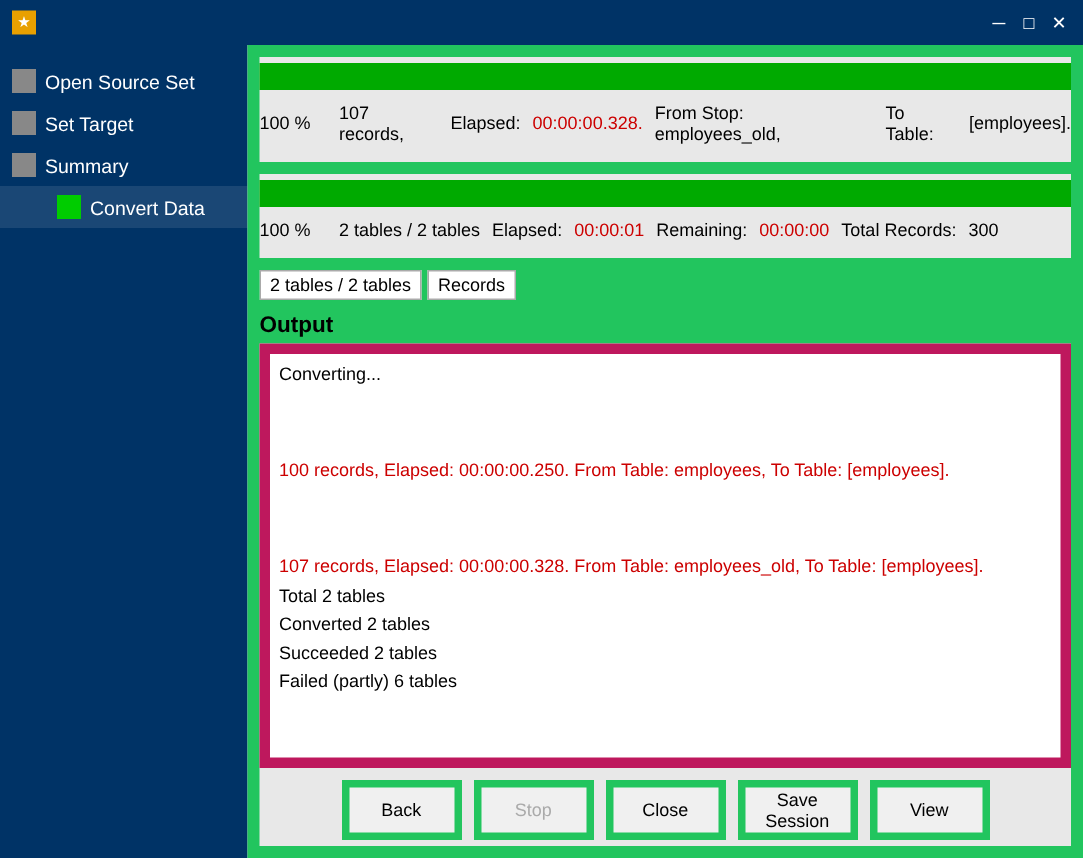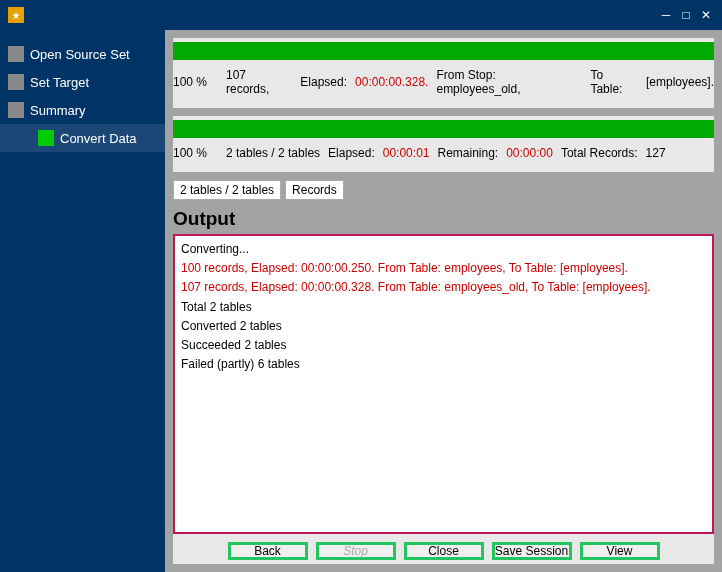--- a/index.html
+++ b/index.html
@@ -92,21 +92,21 @@
       background: #00cc00;
     }
     .nav-label {
       color: white;
       font-size: 13px;
     }
 
     
     .main-content {
       flex: 1;
-      background: #a3a3a3;
+      background: #22c55e;
       display: flex;
       flex-direction: column;
       padding: 8px;
       gap: 0;
       overflow: hidden;
     }
 
     .progress-section {
       background: #e8e8e8;
       padding: 4px 0;
@@ -156,67 +156,67 @@
 
     
     .output-section {
       margin-top: 8px;
       flex: 1;
       display: flex;
       flex-direction: column;
       min-height: 0;
     }
     .output-label {
-      font-size: 19px;
+      font-size: 15px;
       font-weight: bold;
       margin-bottom: 4px;
       color: #000;
     }
     .output-box {
       flex: 1;
       background: white;
-      border: 2px solid #be185d;
+      border: 7px solid #be185d;
       overflow-y: auto;
       padding: 4px 6px;
       font-size: 12px;
       font-family: 'Segoe UI', Arial, sans-serif;
       position: relative;
       min-height: 0;
     }
     .output-line {
       color: #000;
       line-height: 1.6;
     }
     .output-line.red {
       color: #cc0000;
+      margin-top: 45px;
     }
 
     
     .footer {
       display: flex;
       justify-content: center;
       gap: 8px;
       padding: 8px 0 4px 0;
       background: #e8e8e8;
     }
     .footer-btn {
       width: 80px;
-      height: 18px;
+      height: 40px;
       background: #f0f0f0;
-      border: 3px solid #22c55e;
+      border: 5px solid #22c55e;
       cursor: pointer;
       font-size: 12px;
       display: flex;
       align-items: center;
       justify-content: center;
     }
     .footer-btn.disabled {
       color: #aaa;
       cursor: default;
-      font-style: italic;
     }
   </style>
 </head>
 <body>
 
 <div class="title-bar">
   <div class="title-bar-left">
     <div class="title-bar-icon">★</div>
     <span class="title-bar-title"></span>
   </div>
@@ -266,21 +266,21 @@
     <div class="progress-section progress-section-2">
       <div class="progress-bar-container"></div>
       <div class="progress-info">
         <span class="percent">100 %</span>
         <span>2 tables / 2 tables</span>
         <span>Elapsed:</span>
         <span class="elapsed-text">00:00:01</span>
         <span>Remaining:</span>
         <span class="elapsed-text">00:00:00</span>
         <span>Total Records:</span>
-        <span>127</span>
+        <span>300</span>
       </div>
     </div>
 
     <div class="scrollable-row">
       <div class="scroll-cell">2 tables / 2 tables</div>
       <div class="scroll-cell">Records</div>
     </div>
 
     <div class="output-section">
       <div class="output-label">Output</div>

